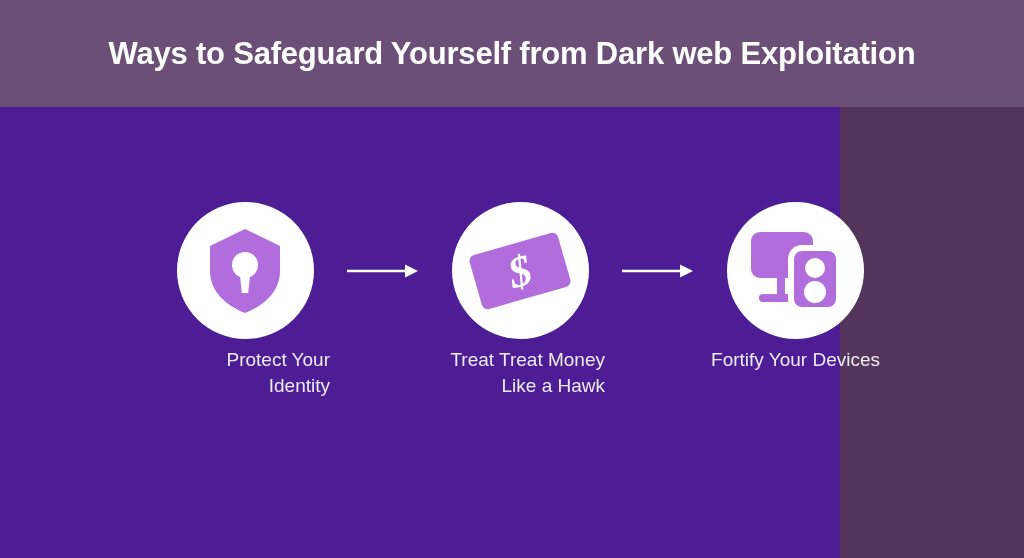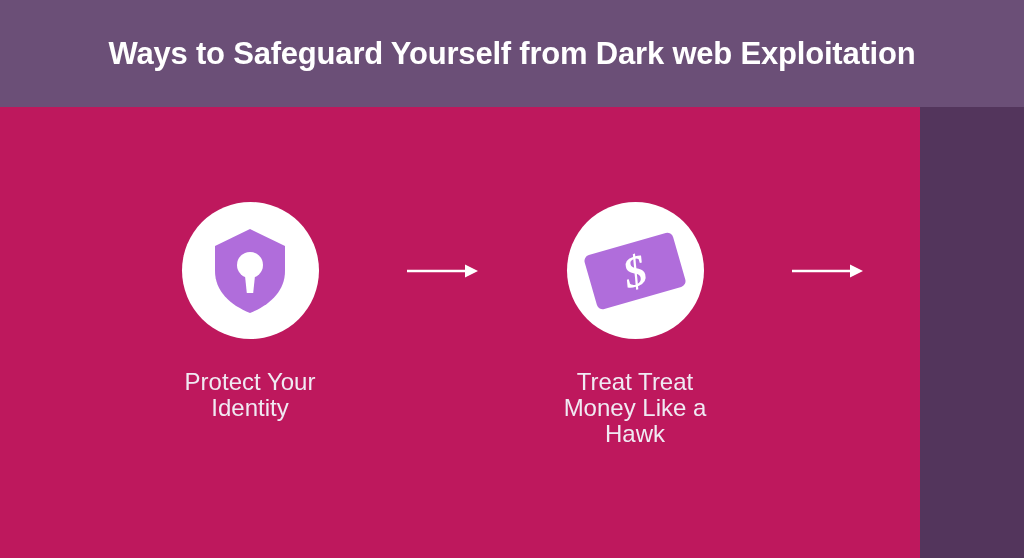--- a/index.html
+++ b/index.html
@@ -8,23 +8,23 @@
   }
   body {
     width: 1024px;
     height: 558px;
     overflow: hidden;
     font-family: "Liberation Sans", sans-serif;
     background: #53355c;
   }
   .infographic {
     position: relative;
-    width: 920px;
+    width: 840px;
     height: 558px;
-    background: #be185d;
+    background: #4c1d95;
   }
   .header-band {
     position: absolute;
     left: 0;
     top: 0;
     width: 1024px;
     height: 107px;
     background: #6b4f77;
     display: flex;
     align-items: center;
@@ -66,26 +66,26 @@
     width: 137px;
     height: 137px;
     border-radius: 50%;
     background: #ffffff;
     display: flex;
     align-items: center;
     justify-content: center;
     flex: 0 0 auto;
   }
   .step-label {
-    margin-top: 30px;
+    margin-top: 8px;
     color: #f0eaf3;
-    font-size: 24px;
+    font-size: 19px;
     line-height: 26px;
     font-weight: normal;
-    text-align: center;
+    text-align: right;
     width: 170px;
     font-family: "Liberation Sans", sans-serif;
   }
   .connector {
     width: 105px;
     height: 137px;
     display: flex;
     align-items: center;
     justify-content: center;
     flex: 0 0 auto;
@@ -147,17 +147,32 @@
 
       <div class="connector">
         <span>
           <svg class="icon-svg" width="72" height="20" viewBox="0 0 72 20" xmlns="http://www.w3.org/2000/svg">
             <line x1="0" y1="10" x2="58" y2="10" stroke="#ffffff" stroke-width="2.4"></line>
             <path d="M58 3.5 L71 10 L58 16.5 Z" fill="#ffffff"></path>
           </svg>
         </span>
       </div>
 
+      <div class="step">
+        <div class="icon-circle">
+          <span>
+            <svg class="icon-svg" width="96" height="86" viewBox="0 0 96 86" xmlns="http://www.w3.org/2000/svg">
+              <rect x="4" y="4" width="62" height="46" rx="9" ry="9" fill="#b06ddb"></rect>
+              <rect x="30" y="48" width="8" height="20" fill="#b06ddb"></rect>
+              <rect x="12" y="66" width="44" height="8" rx="4" ry="4" fill="#b06ddb"></rect>
+              <rect x="44" y="20" width="48" height="62" rx="11" ry="11" fill="#b06ddb" stroke="#ffffff" stroke-width="6"></rect>
+              <circle cx="68" cy="40" r="10" fill="#ffffff"></circle>
+              <circle cx="68" cy="64" r="11" fill="#ffffff"></circle>
+            </svg>
+          </span>
+        </div>
+        <div class="step-label">Fortify Your Devices</div>
+      </div>
 
     </div>
   </div>
 
 </div>
 
 </body></html>

